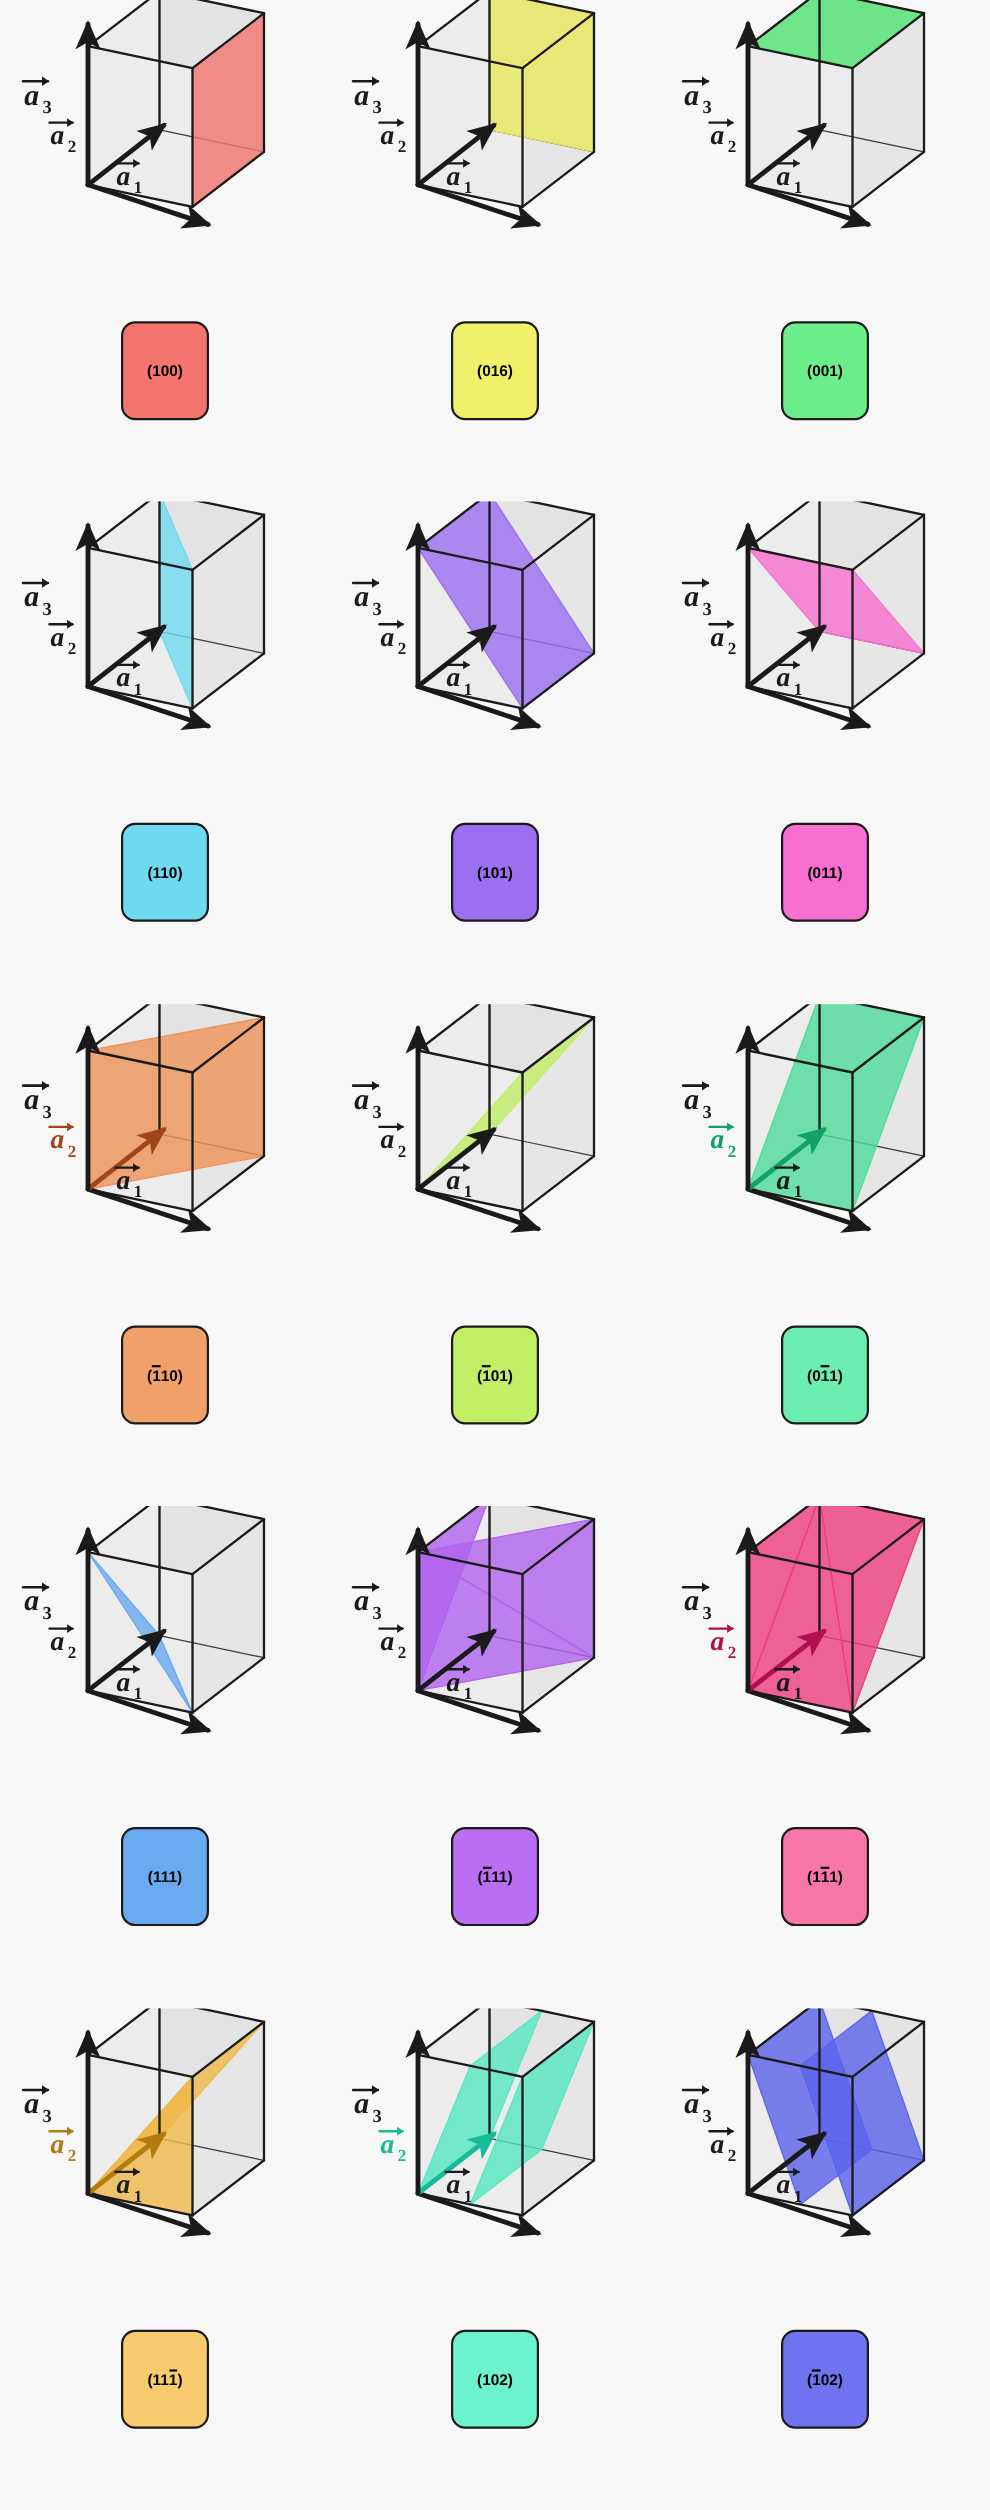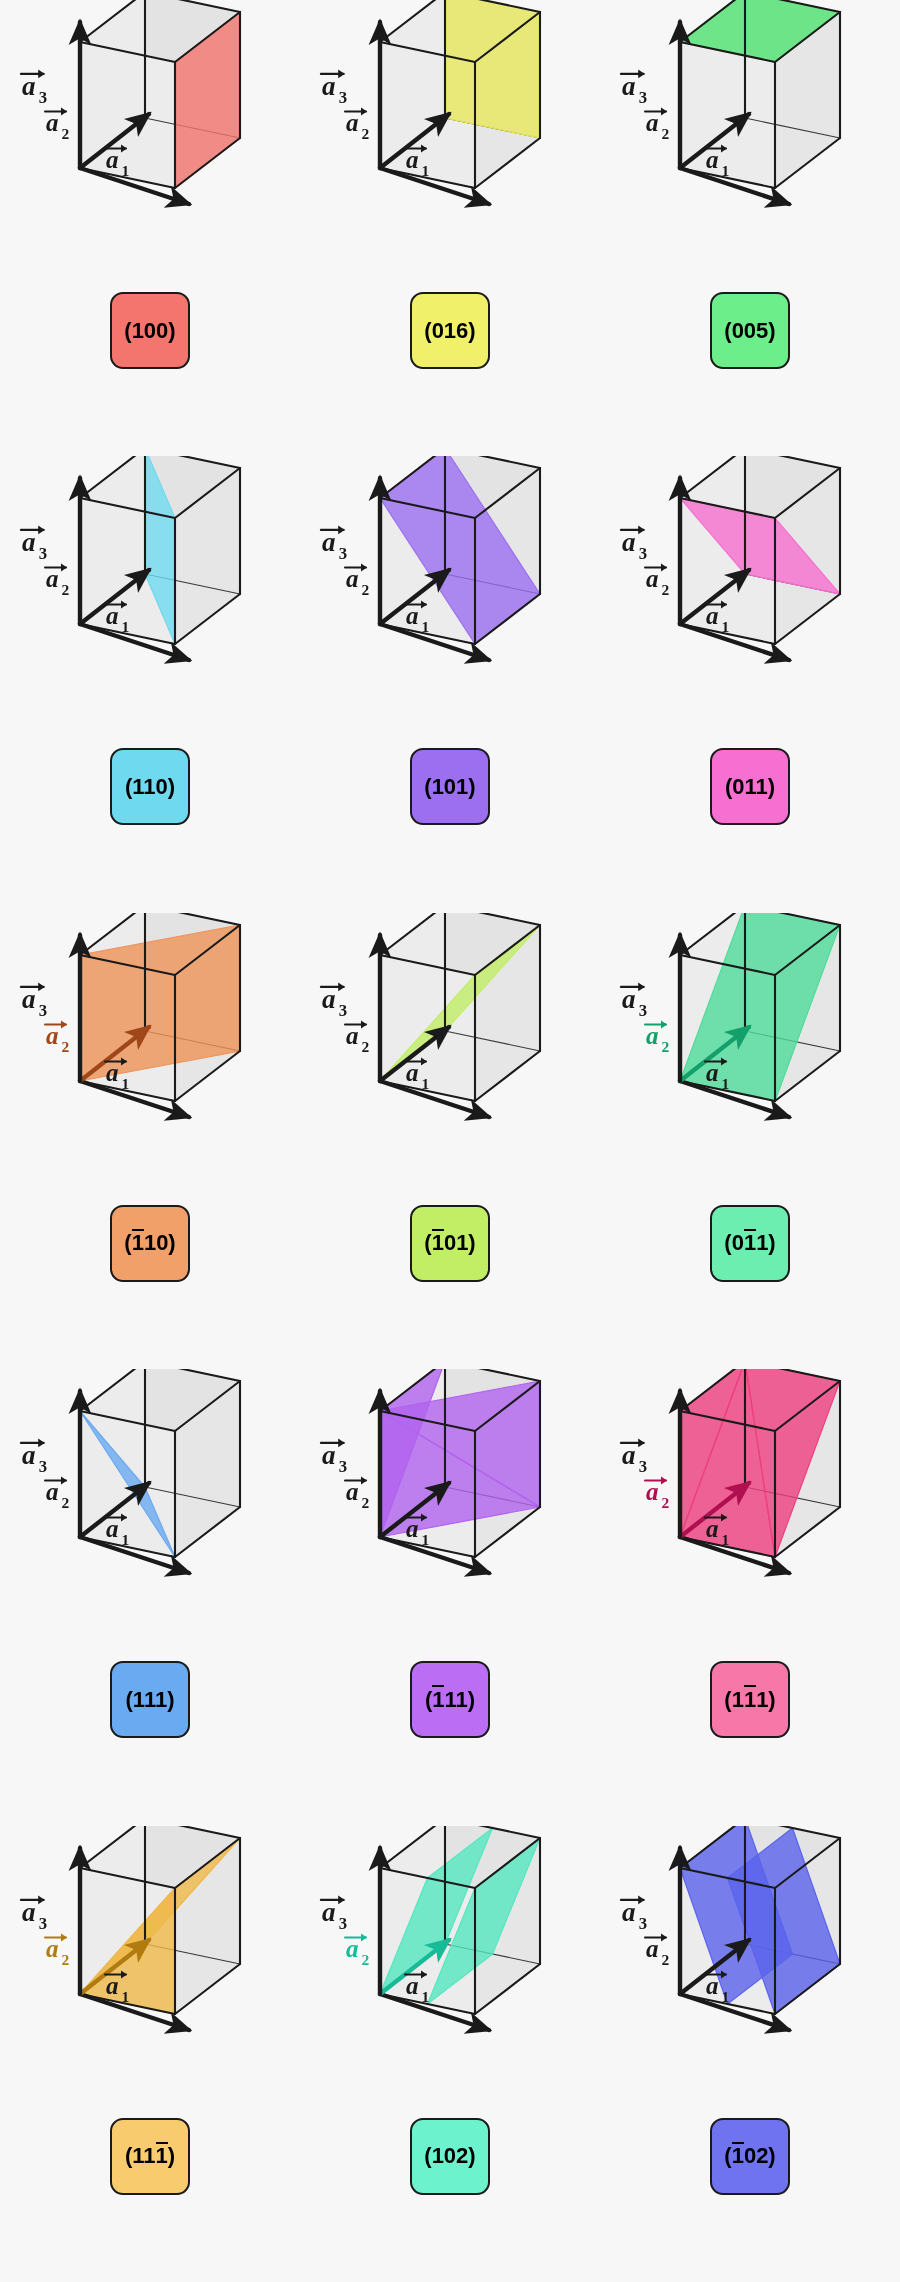--- a/index.html
+++ b/index.html
@@ -30,29 +30,29 @@
   .cube-wrap{
     position:relative;
     width:300px; height:290px;
   }
   .cube-svg{
     display:block;
     width:300px; height:290px;
   }
   .badge{
     margin-top:2px;
-    width:80px; height:77px;
+    width:80px; height:90px;
     border:2.2px solid #1a1a1a;
     border-radius:13px;
     display:flex;
     align-items:center;
     justify-content:center;
     box-sizing:border-box;
     font-weight:bold;
-    font-size:22px;
+    font-size:14px;
     color:#000;
     letter-spacing:0px;
     font-family:"Liberation Sans", sans-serif;
   }
   .badge .idx{ white-space:nowrap; }
   .ovl{
     position:relative;
     display:inline-block;
   }
   .ovl::before{
@@ -260,21 +260,21 @@
             </g>
             <g>
               <text x="106" y="168" font-family="Liberation Serif, serif" font-size="25" font-weight="bold" font-style="italic" fill="#1a1a1a">a</text>
               <text x="121.5" y="175.5" font-family="Liberation Serif, serif" font-size="15.5" font-weight="bold" fill="#1a1a1a">1</text>
               <line x1="105" y1="148.5" x2="126" y2="148.5" stroke="#1a1a1a" stroke-width="2.125" stroke-linecap="round"></line>
               <path d="M121,144.5 L127,148.5 L121,152.5 Z" fill="#1a1a1a"></path>
             </g>
           </svg>
         </div>
         <div class="badge" style="background: rgb(108, 238, 138);">
-          <span class="idx">(005)</span>
+          <span class="idx">(001)</span>
         </div>
       </div>
       <div class="cell">
         <div class="cube-wrap">
           <svg class="cube-svg" viewBox="0 0 300 290" xmlns="http://www.w3.org/2000/svg">
             <defs>
               <marker id="ar3" markerWidth="7" markerHeight="7" refX="5.2" refY="3" orient="auto">
                 <path d="M0,0.4 L6,3 L0,5.6 L1.5,3 Z" fill="#1a1a1a"></path>
               </marker>
               <marker id="arh3" markerWidth="7" markerHeight="7" refX="5.2" refY="3" orient="auto">

